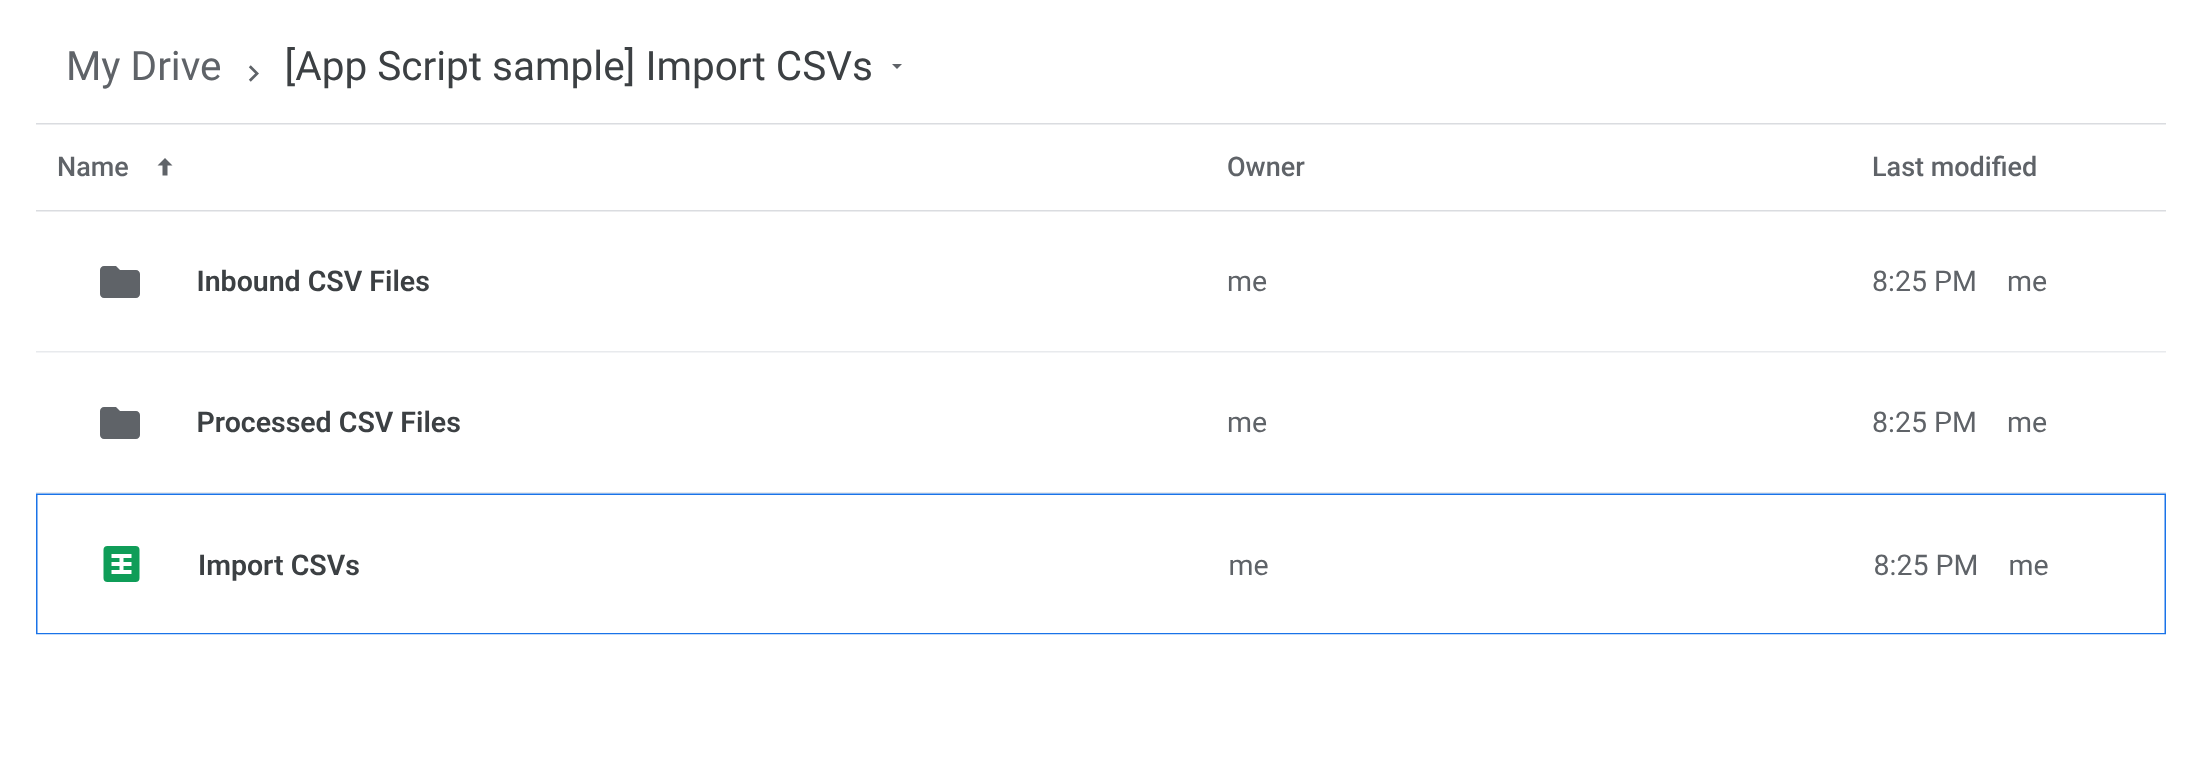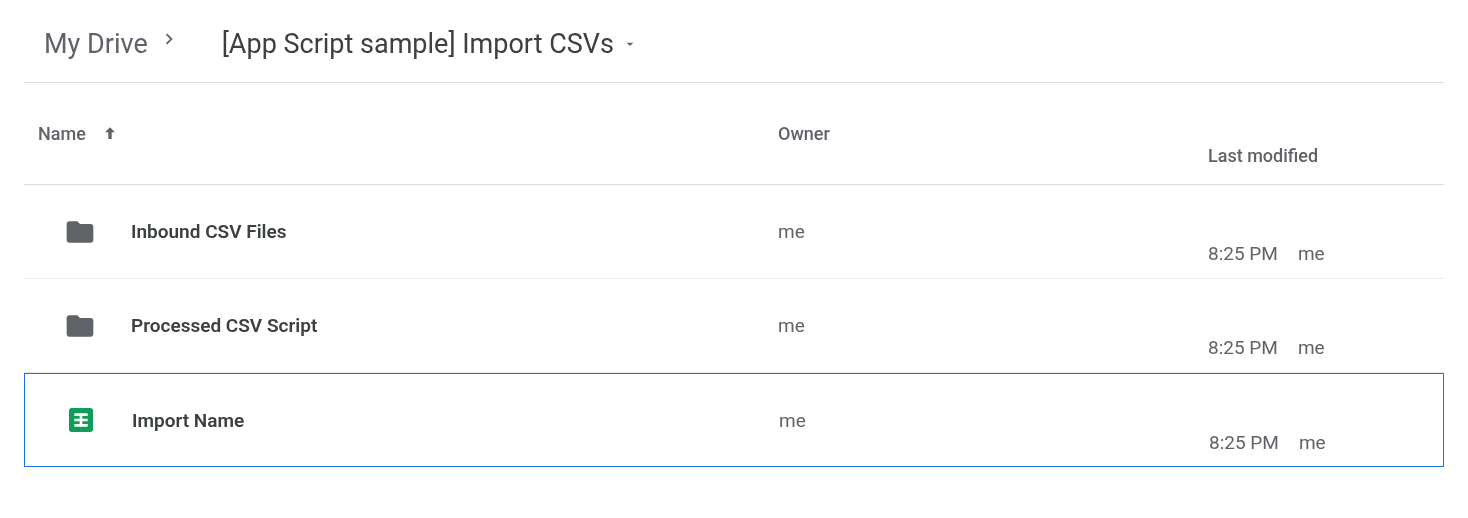--- a/index.html
+++ b/index.html
@@ -7,54 +7,53 @@
       font-family: "Google Sans", Roboto, Arial, sans-serif;
       background: #fff;
       color: #202124;
       width: 1468px;
     }
     .container {
       padding: 20px 24px 0 24px;
     }
     .breadcrumb {
       display: flex;
-      align-items: flex-start;
+      align-items: flex-end;
       gap: 10px;
       padding: 8px 0 22px 20px;
       font-size: 27px;
       color: #3c4043;
     }
     .breadcrumb .bc-root {
       color: #5f6368;
       cursor: pointer;
     }
     .bc-sep svg { display:block; }
     .bc-current {
       display: flex;
       align-items: center;
       gap: 8px;
       cursor: pointer;
-      margin-left: 32px;
     }
     .bc-current .dropdown svg { display:block; }
     .divider {
       border-bottom: 1px solid #dadce0;
     }
     .table-header {
       display: flex;
       align-items: center;
       padding: 18px 0 18px 14px;
       font-size: 18px;
       font-weight: 500;
       color: #5f6368;
       border-bottom: 1px solid #dadce0;
     }
     .col-name { flex: 0 0 740px; display:flex; align-items:center; gap:14px; }
-    .col-owner { flex: 0 0 430px; }
-    .col-modified { flex: 1; margin-top: 44px; }
+    .col-owner { flex: 0 0 430px; margin-left: 40px; }
+    .col-modified { flex: 1; }
     .sort-arrow svg { display:block; }
     .row {
       display: flex;
       align-items: center;
       padding: 0 0 0 14px;
       height: 94px;
       font-size: 19px;
       color: #3c4043;
       border-bottom: 1px solid #e8eaed;
       cursor: pointer;
@@ -133,38 +132,38 @@
           <span>me</span>
         </div>
       </div>
       <div class="row">
         <div class="col-name">
           <span class="icon-folder">
             <svg width="32" height="32" viewBox="0 0 24 24">
               <path fill="#5f6368" d="M10 4H4c-1.1 0-2 .9-2 2v12c0 1.1.9 2 2 2h16c1.1 0 2-.9 2-2V8c0-1.1-.9-2-2-2h-8l-2-2z"></path>
             </svg>
           </span>
-          <span class="file-label">Processed CSV Script</span>
+          <span class="file-label">Processed CSV Files</span>
         </div>
         <div class="col-owner">me</div>
         <div class="col-modified">
           <span>8:25 PM</span>
           <span>me</span>
         </div>
       </div>
       <div class="row selected">
         <div class="col-name">
           <span class="icon-sheet">
             <svg width="32" height="32" viewBox="0 0 24 24">
               <rect x="3" y="3" width="18" height="18" rx="2" fill="#0f9d58"></rect>
               <path fill="#fff" d="M7 7h10v2H7zM7 11h10v2H7zM7 15h10v2H7z"></path>
               <path fill="#fff" d="M11 7h2v10h-2z"></path>
             </svg>
           </span>
-          <span class="file-label">Import Name</span>
+          <span class="file-label">Import CSVs</span>
         </div>
         <div class="col-owner">me</div>
         <div class="col-modified">
           <span>8:25 PM</span>
           <span>me</span>
         </div>
       </div>
     </div>
 </div>
 

